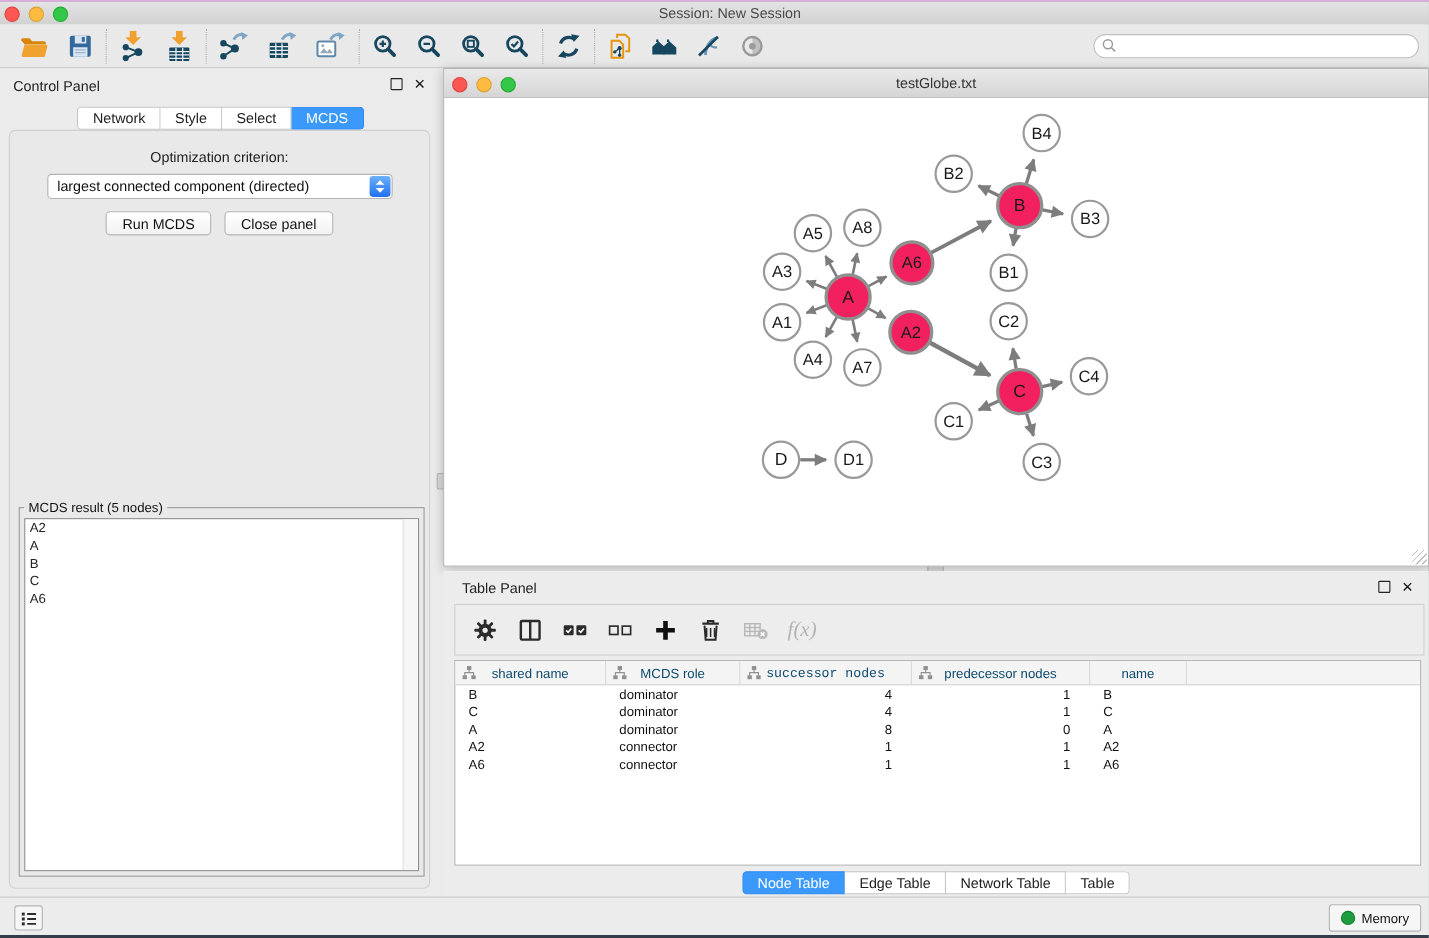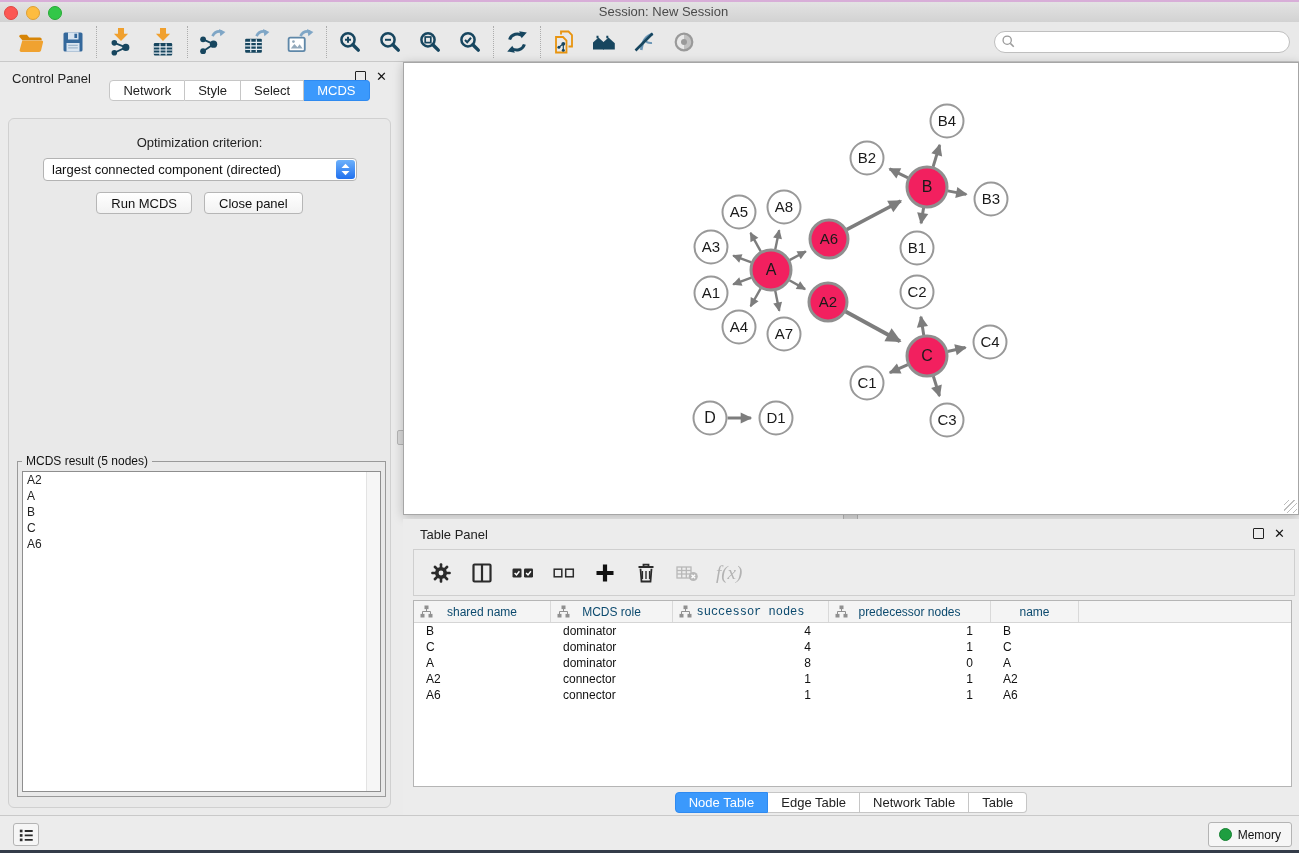--- a/index.html
+++ b/index.html
@@ -26,21 +26,21 @@
   .searchbox input{border:none;outline:none;flex:1;height:18px;font-size:12px;background:transparent;}
   
   .main{position:absolute;left:0;top:62px;width:1299px;height:753px;}
   
   .cpanel{position:absolute;left:0;top:0;width:401px;height:753px;background:#ebebeb;}
   .cp-head{position:absolute;left:0;top:0;width:100%;height:30px;}
   .cp-title{position:absolute;left:12px;top:9px;font-size:13px;color:#222;}
   .panel-ctrl{position:absolute;top:9px;display:flex;gap:10px;align-items:center;}
   .float-ico{width:9px;height:9px;border:1.6px solid #222;border-radius:1px;display:inline-block;}
   .close-ico{font-size:13px;font-weight:bold;color:#111;line-height:11px;}
-  .tabs-row{position:absolute;left:0;top:18px;width:100%;display:flex;justify-content:center;padding-left:39px;}
+  .tabs-row{position:absolute;left:0;top:35px;width:100%;display:flex;justify-content:center;}
   .seg{display:flex;}
   .seg .tab{background:#fff;border:1px solid #c6c6c6;border-left:none;padding:2px 13px;font-size:13px;color:#222;cursor:pointer;}
   .seg .tab:first-child{border-left:1px solid #c6c6c6;border-radius:4px 0 0 4px;}
   .seg .tab:last-child{border-radius:0 4px 4px 0;}
   .seg .tab.active{background:#3b99fc;border-color:#2f8af0;color:#fff;}
   .cp-content{position:absolute;left:8px;top:56px;width:383px;height:690px;background:#e9e9e9;
               border:1px solid #d0d0d0;border-radius:6px;box-sizing:border-box;}
   .opt-label{position:absolute;left:0;width:100%;top:16px;text-align:center;font-size:13px;}
   .selectbox{position:absolute;left:34px;top:39px;width:314px;height:23px;background:#fff;border:1px solid #b3b3b3;
              border-radius:4px;box-sizing:border-box;cursor:pointer;}
@@ -311,20 +311,28 @@
               <div class="li">A6</div>
             </div>
         </div>
       </div>
     </div>
 
     <div class="vsplit-handle"></div>
     <div class="hsplit-handle"></div>
 
     <div class="netwin">
+      <div class="netwin-titlebar">
+        <div class="lights">
+          <span class="light red"></span>
+          <span class="light yellow"></span>
+          <span class="light green"></span>
+        </div>
+        <div class="netwin-title">testGlobe.txt</div>
+      </div>
       <div class="netcanvas">
         <svg id="graph-svg" width="894" height="425">
             <defs>
               <marker id="arrow" viewBox="0 0 8 8" refX="6.8" refY="4" markerWidth="4.4" markerHeight="4.4" orient="auto" markerUnits="strokeWidth">
                 <path d="M0.6,0.6 L7.6,4 L0.6,7.4 z" fill="#7d7d7d"></path>
               </marker>
             </defs>
             <line x1="356.855375798862" y1="162.61286863543734" x2="346.48757921443155" y2="143.82123732615716" stroke="#7d7d7d" stroke-width="2.4" marker-end="url(#arrow)"></line>
             <line x1="371.24392210328523" y1="160.4333005763869" x2="375.19426344685127" y2="141.28933868064377" stroke="#7d7d7d" stroke-width="2.4" marker-end="url(#arrow)"></line>
             <line x1="347.39133153665693" y1="173.4833437557185" x2="329.20448266944277" y2="166.51171835661972" stroke="#7d7d7d" stroke-width="2.4" marker-end="url(#arrow)"></line>

